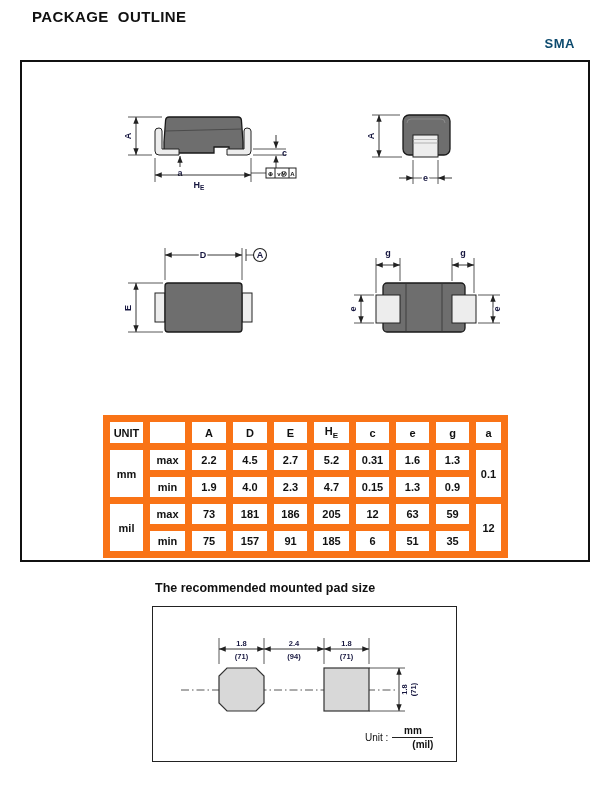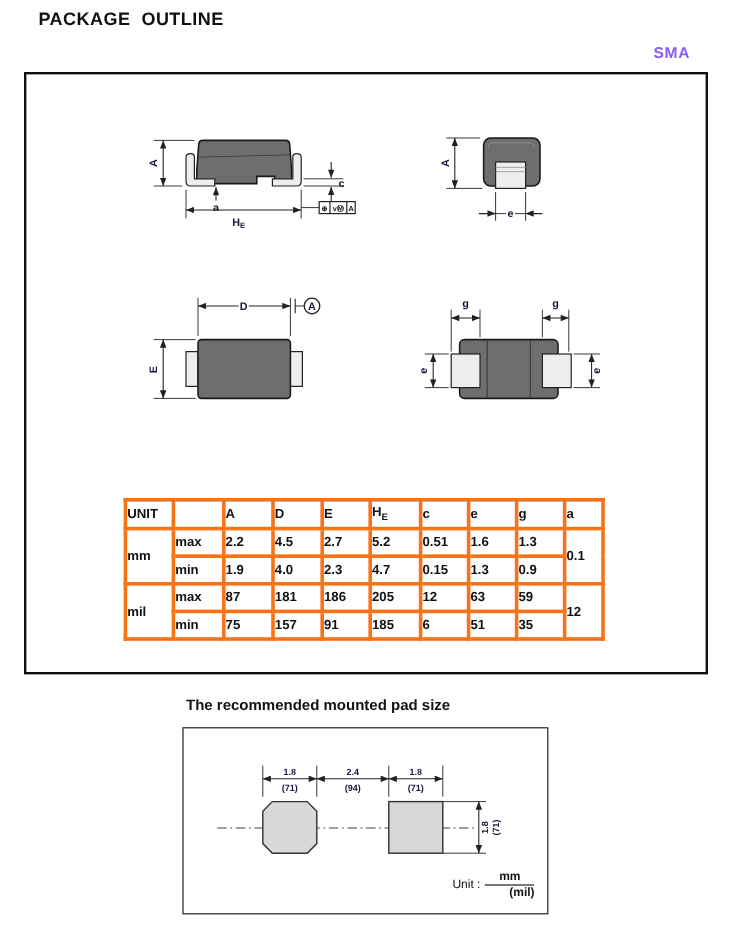--- a/index.html
+++ b/index.html
@@ -24,41 +24,41 @@
   .svgdim-sm{font-family:"Liberation Sans",sans-serif;font-size:7.5px;font-weight:bold;fill:#16163f;}
   .svgdim-tiny{font-family:"Liberation Sans",sans-serif;font-size:6px;font-weight:bold;fill:#111;}
   .halo{stroke:#fff;stroke-width:3px;paint-order:stroke;}
   .body-fill{fill:#6e6e6e;stroke:#1a1a1a;stroke-width:1.3;}
   .lead-fill{fill:#ededed;stroke:#222;stroke-width:1;}
   .pad-fill{fill:#d8d8d8;stroke:#333;stroke-width:1.2;}
 
   
   .dim-table{position:absolute;left:103px;top:415px;border-collapse:collapse;
              border:2px solid #111;table-layout:fixed;}
-  .dim-table td{border:3px solid #f97316;vertical-align:middle;
+  .dim-table td{border:7px solid #f97316;text-align:center;vertical-align:middle;
                 font-size:11px;font-weight:bold;padding:0;height:20px;}
   .dim-table tr.hdr td{height:21px;}
   .dim-table sub{font-size:8px;}
 
   .pad-heading{position:absolute;left:155px;top:581px;font-size:12.5px;font-weight:bold;}
   .pad-box{position:absolute;left:152px;top:606px;width:303px;height:154px;
            border:1.5px solid #222;}
-  .unit-note{position:absolute;left:224px;top:118px;font-size:10px;color:#111;
+  .unit-note{position:absolute;left:212px;top:118px;font-size:10px;color:#111;
              display:flex;align-items:center;gap:4px;}
   .frac{display:inline-block;text-align:center;line-height:1.1;font-weight:bold;font-size:10px;}
   .frac .num{display:block;border-bottom:1px solid #222;padding:0 3px 1px 3px;}
   .frac .den{display:block;padding-top:1px;margin-left:20px;}
 </style>
 </head>
 <body>
 
 <div class="page">
 
   <div class="title">PACKAGE  OUTLINE</div>
-  <div class="pkg-code" style="color:#8b5cf6;">SMA</div>
+  <div class="pkg-code" style="color:#0c4a6e;">SMA</div>
 
   <div class="main-box"></div>
 
   <svg class="fig" style="left:100px;top:90px;" width="215" height="108" viewBox="0 0 215 108">
     <defs>
       <marker id="m1" viewBox="0 0 10 8" refX="10" refY="4" markerWidth="8" markerHeight="6" orient="auto-start-reverse">
         <path d="M0,0 L10,4 L0,8 Z" fill="#222"></path>
       </marker>
     </defs>
 
@@ -189,39 +189,39 @@
       <td>g</td>
       <td>a</td>
     </tr>
     <tr>
       <td rowspan="2">mm</td>
       <td>max</td>
       <td>2.2</td>
       <td>4.5</td>
       <td>2.7</td>
       <td>5.2</td>
-      <td>0.51</td>
+      <td>0.31</td>
       <td>1.6</td>
       <td>1.3</td>
       <td rowspan="2">0.1</td>
     </tr>
     <tr>
       <td>min</td>
       <td>1.9</td>
       <td>4.0</td>
       <td>2.3</td>
       <td>4.7</td>
       <td>0.15</td>
       <td>1.3</td>
       <td>0.9</td>
     </tr>
     <tr>
       <td rowspan="2">mil</td>
       <td>max</td>
-      <td>87</td>
+      <td>73</td>
       <td>181</td>
       <td>186</td>
       <td>205</td>
       <td>12</td>
       <td>63</td>
       <td>59</td>
       <td rowspan="2">12</td>
     </tr>
     <tr>
       <td>min</td>

